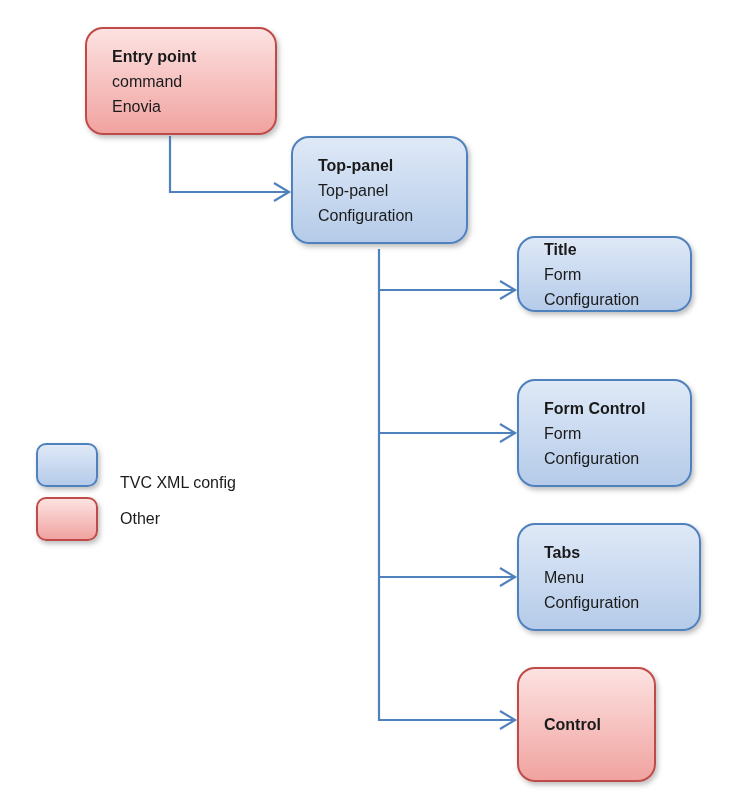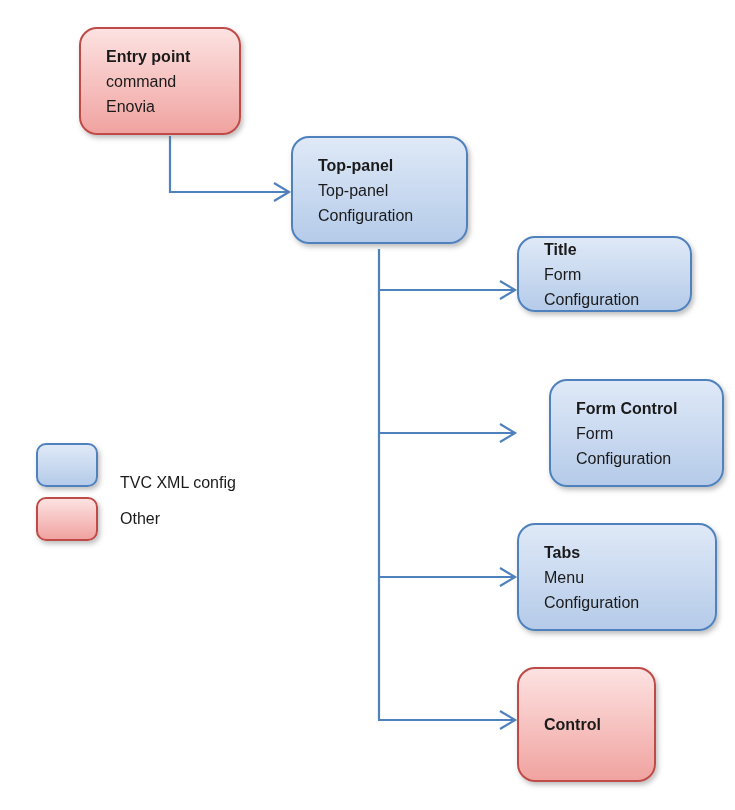--- a/index.html
+++ b/index.html
@@ -88,45 +88,45 @@
     <path class="conn" d="M379 290 L513 290"></path>
     <path class="conn" d="M500 281 L515 290 L500 299"></path>
 
     <path class="conn" d="M379 433 L513 433"></path>
     <path class="conn" d="M500 424 L515 433 L500 442"></path>
 
     <path class="conn" d="M379 577 L513 577"></path>
     <path class="conn" d="M500 568 L515 577 L500 586"></path>
   </svg>
 
-  <div class="node other" style="left:79px; top:27px; width:162px; height:108px;">
+  <div class="node other" style="left:85px; top:27px; width:192px; height:108px;">
     <div class="node-title">Entry point</div>
     <div class="node-line">command</div>
     <div class="node-line">Enovia</div>
   </div>
 
   <div class="node tvc" style="left:291px; top:136px; width:177px; height:108px;">
     <div class="node-title">Top-panel</div>
     <div class="node-line">Top-panel</div>
     <div class="node-line">Configuration</div>
   </div>
 
   <div class="node tvc" style="left:517px; top:236px; width:175px; height:76px;">
     <div class="node-title">Title</div>
     <div class="node-line">Form</div>
     <div class="node-line">Configuration</div>
   </div>
 
-  <div class="node tvc" style="left:517px; top:379px; width:175px; height:108px;margin-left:32px;">
+  <div class="node tvc" style="left:517px; top:379px; width:175px; height:108px;">
     <div class="node-title">Form Control</div>
     <div class="node-line">Form</div>
     <div class="node-line">Configuration</div>
   </div>
 
-  <div class="node tvc" style="left:517px; top:523px; width:200px; height:108px;">
+  <div class="node tvc" style="left:517px; top:523px; width:184px; height:108px;">
     <div class="node-title">Tabs</div>
     <div class="node-line">Menu</div>
     <div class="node-line">Configuration</div>
   </div>
 
   <div class="node other" style="left:517px; top:667px; width:139px; height:115px;">
     <div class="node-title">Control</div>
 
   </div>
 

